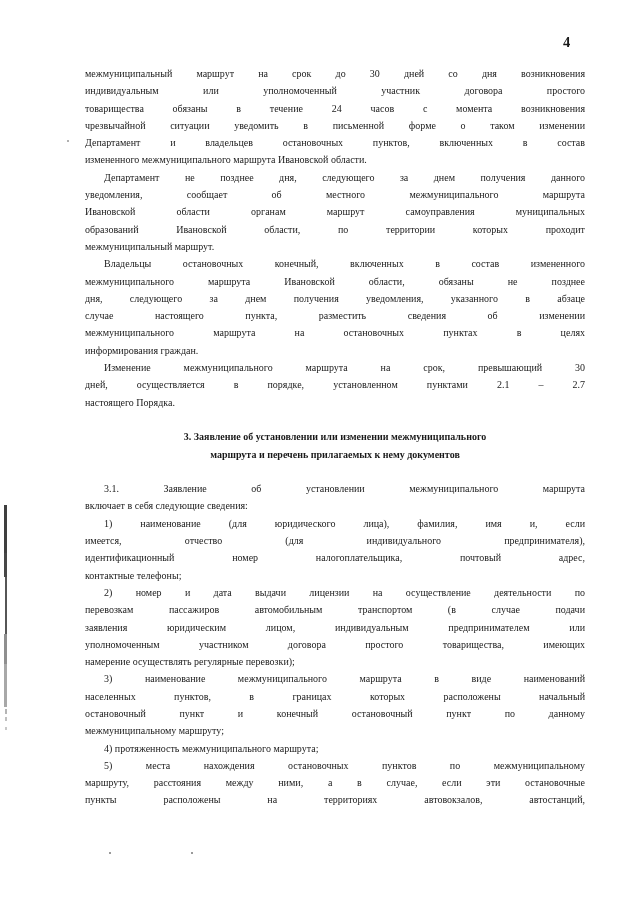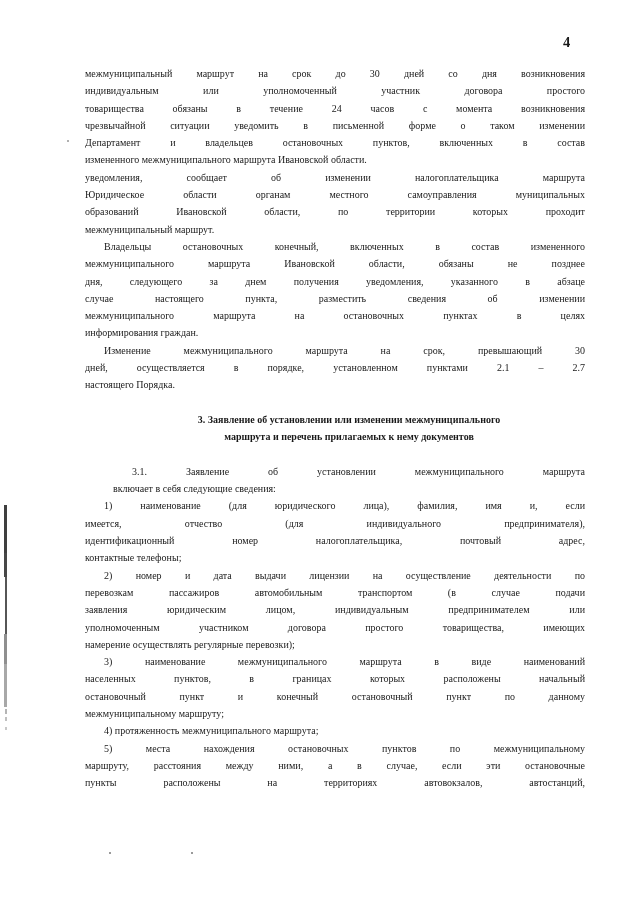--- a/index.html
+++ b/index.html
@@ -32,21 +32,21 @@
     font-size: 10px;
     line-height: 17.3px;
     text-align: justify;
     text-align-last: justify;
     white-space: normal;
   }
   .line.last { text-align-last: left; }
   .line.indent { text-indent: 19px; }
   .block.heading { font-weight: 700; }
   .block.heading .line { text-align: center; text-align-last: center; }
-  .block.gap { margin-top: 17.3px; margin-left: 28px; }
+  .block.gap { margin-top: 17.3px; }
 
   
   .artifact { position: absolute; background: #555; }
   .seg1 { left: 4px; top: 505px; width: 3px; height: 48px; background: #3f3f3f; }
   .seg2 { left: 4px; top: 553px; width: 3px; height: 24px; background: #474747; }
   .seg3 { left: 5px; top: 577px; width: 1.5px; height: 57px; background: #565656; }
   .seg4 { left: 4px; top: 634px; width: 3px; height: 30px; background: #8f8f8f; }
   .seg5 { left: 4px; top: 664px; width: 2.5px; height: 43px; background: #a8a8a8; }
   .dash1 { left: 5px; top: 709px; width: 2px; height: 5px; background: #b5b5b5; }
   .dash2 { left: 5px; top: 717px; width: 2px; height: 4px; background: #c0c0c0; }
@@ -66,22 +66,23 @@
   <div class="text-body">
       <div class="block paragraph">
         <div class="line">межмуниципальный маршрут на срок до 30 дней со дня возникновения</div>
         <div class="line">индивидуальным или уполномоченный участник договора простого</div>
         <div class="line">товарищества обязаны в течение 24 часов с момента возникновения</div>
         <div class="line">чрезвычайной ситуации уведомить в письменной форме о таком изменении</div>
         <div class="line">Департамент и владельцев остановочных пунктов, включенных в состав</div>
         <div class="line last">измененного межмуниципального маршрута Ивановской области.</div>
       </div>
       <div class="block paragraph">
-        <div class="line">уведомления, сообщает об изменении налогоплательщика маршрута</div>
-        <div class="line">Юридическое области органам местного самоуправления муниципальных</div>
+        <div class="line indent">Департамент не позднее дня, следующего за днем получения данного</div>
+        <div class="line">уведомления, сообщает об местного межмуниципального маршрута</div>
+        <div class="line">Ивановской области органам маршрут самоуправления муниципальных</div>
         <div class="line">образований Ивановской области, по территории которых проходит</div>
         <div class="line last">межмуниципальный маршрут.</div>
       </div>
       <div class="block paragraph">
         <div class="line indent">Владельцы остановочных конечный, включенных в состав измененного</div>
         <div class="line">межмуниципального маршрута Ивановской области, обязаны не позднее</div>
         <div class="line">дня, следующего за днем получения уведомления, указанного в абзаце</div>
         <div class="line">случае настоящего пункта, разместить сведения об изменении</div>
         <div class="line">межмуниципального маршрута на остановочных пунктах в целях</div>
         <div class="line last">информирования граждан.</div>

